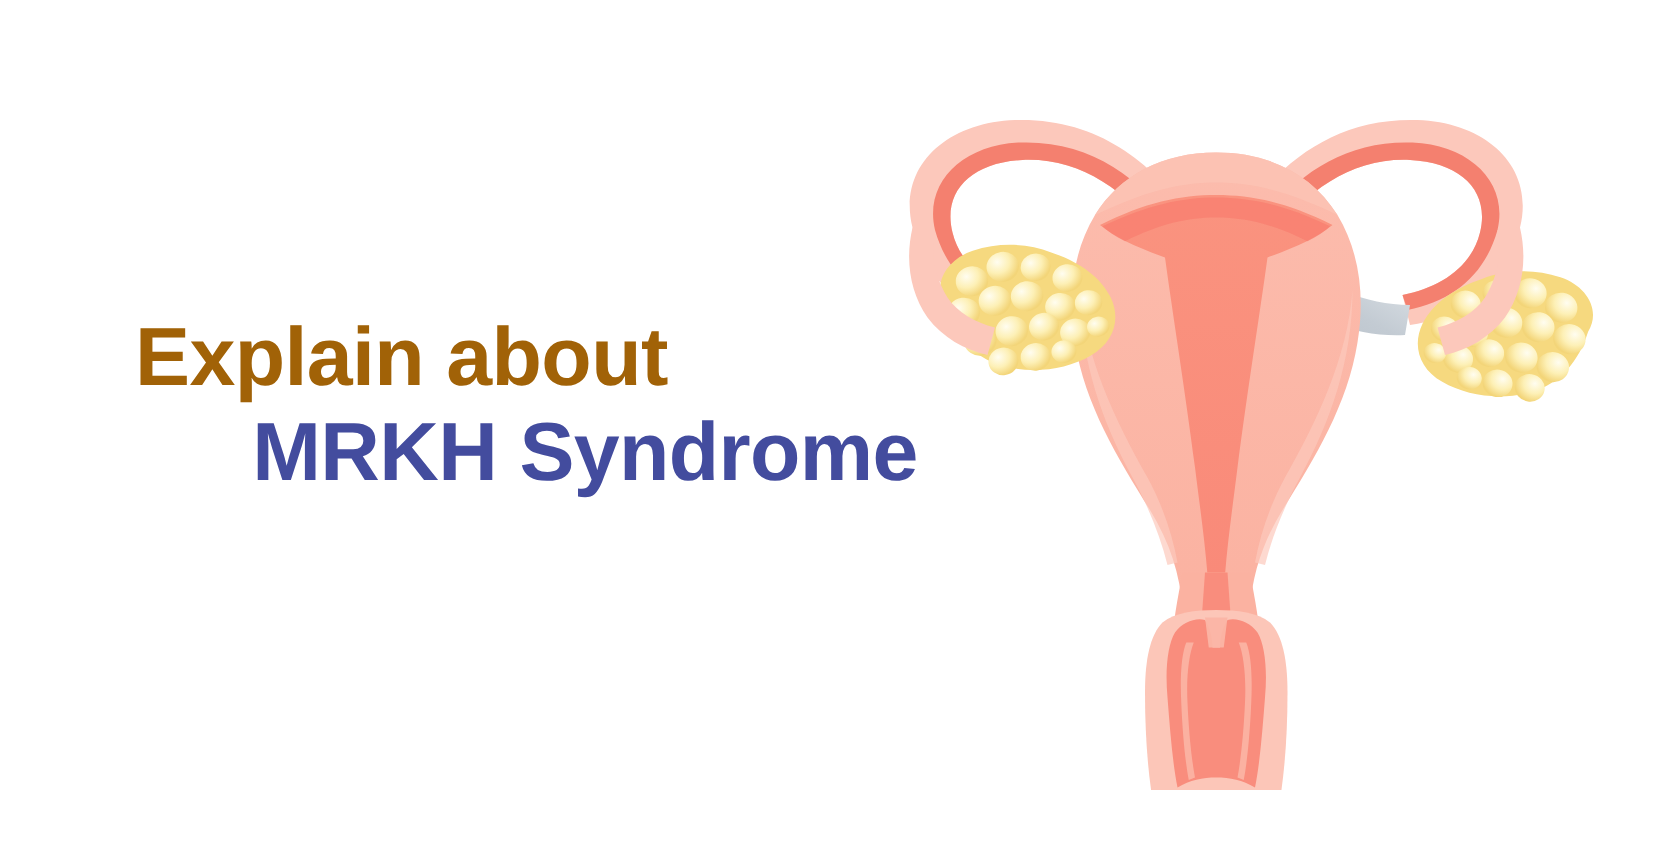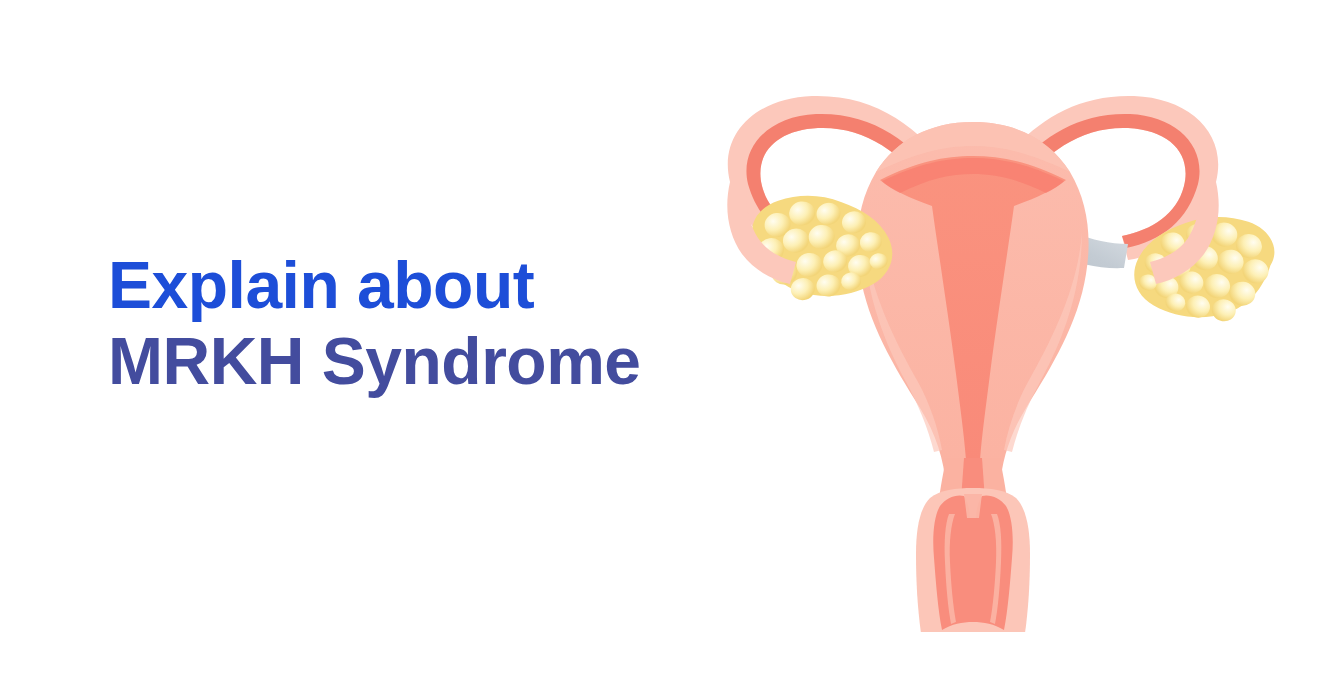--- a/index.html
+++ b/index.html
@@ -23,31 +23,32 @@
     left: 108px;
     top: 248px;
     width: 720px;
   }
   .headline-line1 {
     font-family: "Liberation Sans", sans-serif;
     font-size: 66px;
     font-weight: 700;
     line-height: 74px;
     letter-spacing: -0.5px;
-    color: #1d4ed8;
+    color: #a16207;
     white-space: nowrap;
   }
   .headline-line2 {
     font-family: "Liberation Sans", sans-serif;
     font-size: 66px;
     font-weight: 700;
     line-height: 78px;
     letter-spacing: -0.5px;
     color: #434c9e;
     white-space: nowrap;
+    text-align: center;
   }
   .illustration {
     position: absolute;
     left: 668px;
     top: 62px;
     width: 610px;
     height: 570px;
   }
   .illustration svg {
     display: block;

